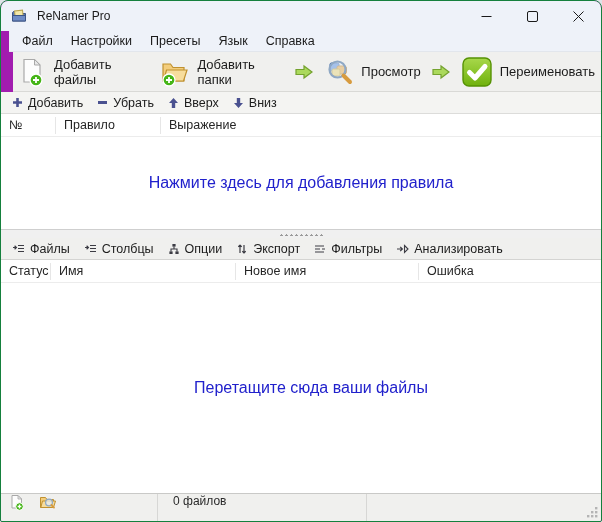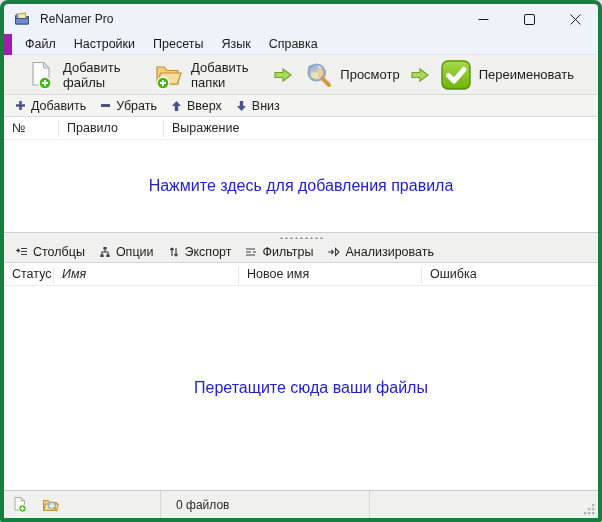--- a/index.html
+++ b/index.html
@@ -1,19 +1,19 @@
 <!DOCTYPE html>
 <html><head>
 <meta charset="utf-8">
 <style>
   html,body{margin:0;padding:0;background:#dfe3e8;}
   *{box-sizing:border-box;}
   .window{
     width:602px;height:522px;
-    border:4px solid #15803d;
+    border:1px solid #15803d;
     border-radius:8px 8px 2px 2px;
     overflow:hidden;
     display:flex;flex-direction:column;
     font-family:"Liberation Sans", sans-serif;
     background:#a21caf;
     color:#1a1a1a;
   }
   
   .titlebar{
     height:30px;flex:0 0 30px;
@@ -33,21 +33,22 @@
     border-bottom:1px solid #e2e6ec;
     margin-left:8px;
   }
   .menu-item{padding:2px 9px;font-size:12.5px;color:#1b1b1b;}
   
   .toolbar{
     height:40px;flex:0 0 40px;
     background:#f0f0ee;
     border-bottom:1px solid #d9d9d6;
     display:flex;align-items:center;
-    padding:0 18px;
+    padding:0 0;
+    margin-left:12px;
   }
   .tb-btn{display:flex;align-items:center;gap:7px;padding:4px 6px;font-size:13px;color:#1c1c1c;}
   .flow-arrow{margin:0 4px;display:flex;align-items:center;}
   
   .rules-toolbar{
     height:22px;flex:0 0 22px;
     background:#f4f4f2;
     border-bottom:1px solid #dcdcda;
     display:flex;align-items:center;
     padding:0 4px;
@@ -57,21 +58,21 @@
   .list-header{
     display:flex;background:#ffffff;
     border-bottom:1px solid #ececec;
     flex:0 0 23px;height:23px;align-items:center;
   }
   .hcell{font-size:12.5px;color:#252525;padding:0 8px;height:17px;line-height:17px;border-right:1px solid #e6e6e6;}
   .hcell.last{border-right:none;flex:1 1 auto;}
   .rules-header .c0{width:55px;}
   .rules-header .c1{width:105px;}
   .files-header .c0{width:50px;}
-  .files-header .c1{width:185px;font-style:italic;}
+  .files-header .c1{width:185px;}
   .files-header .c2{width:183px;}
   
   .rules-body{
     flex:0 0 92px;height:92px;background:#ffffff;
     display:flex;align-items:center;justify-content:center;
   }
   .files-body{
     flex:1 1 auto;background:#ffffff;
     display:flex;align-items:center;justify-content:center;padding-left:20px;
   }
@@ -95,21 +96,21 @@
   }
   .tab{display:flex;align-items:center;gap:5px;padding:2px 7px;font-size:12.5px;color:#1c1c1c;}
   .tab .ticon{display:flex;align-items:center;}
   
   .statusbar{
     flex:0 0 28px;height:28px;background:#f0f0ee;
     border-top:1px solid #c9c9c7;
     display:flex;align-items:stretch;font-size:12px;color:#2a2a2a;
     position:relative;
   }
-  .sb-panel{display:flex;align-items:center;border-right:1px solid #d7d7d5;}
+  .sb-panel{display:flex;border-right:1px solid #d7d7d5;}
   .sb-panel.icons{width:157px;padding-left:8px;gap:14px;}
   .sb-panel.count{width:209px;padding-left:15px;}
   .sb-panel.rest{flex:1 1 auto;border-right:none;}
   .sb-grip{position:absolute;right:2px;bottom:2px;}
   svg{display:block;}
 </style>
 </head>
 <body>
 
 <div class="window">
@@ -261,20 +262,28 @@
     <span class="grip-dots"></span>
   </div>
 
   <div class="tabbar">
     <div class="tab">
       <span class="ticon">
         <svg width="13" height="12" viewBox="0 0 13 12">
             <path d="M1 4.5 H4 M2.6 2.8 L4.4 4.5 L2.6 6.2 M6 2.5 H12 M6 5.5 H12 M6 8.5 H12" fill="none" stroke="#3c3c44" stroke-width="1.2"></path>
           </svg>
       </span>
+      <span>Файлы</span>
+    </div>
+    <div class="tab">
+      <span class="ticon">
+        <svg width="13" height="12" viewBox="0 0 13 12">
+            <path d="M1 4.5 H4 M2.6 2.8 L4.4 4.5 L2.6 6.2 M6 2.5 H12 M6 5.5 H12 M6 8.5 H12" fill="none" stroke="#3c3c44" stroke-width="1.2"></path>
+          </svg>
+      </span>
       <span>Столбцы</span>
     </div>
     <div class="tab">
       <span class="ticon">
         <svg width="12" height="12" viewBox="0 0 12 12">
             <path d="M6 3.5 V6 M3 8.5 V6 H9 V8.5" fill="none" stroke="#3c3c44" stroke-width="1.1"></path>
             <rect x="4.4" y="1" width="3.2" height="2.6" fill="#3c3c44"></rect>
             <rect x="1.4" y="8.4" width="3.2" height="2.6" fill="#3c3c44"></rect>
             <rect x="7.4" y="8.4" width="3.2" height="2.6" fill="#3c3c44"></rect>
           </svg>

